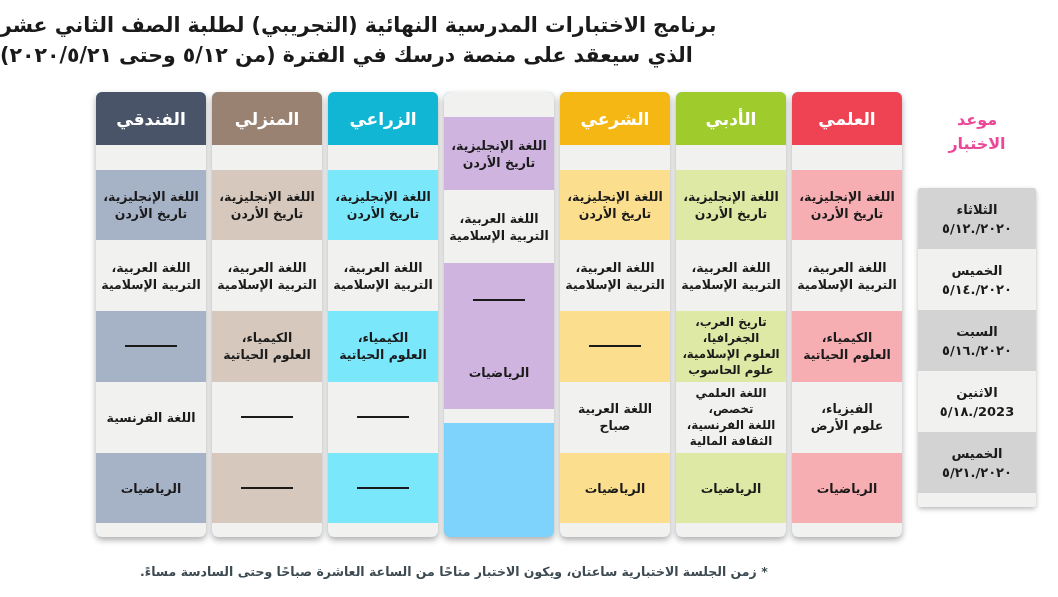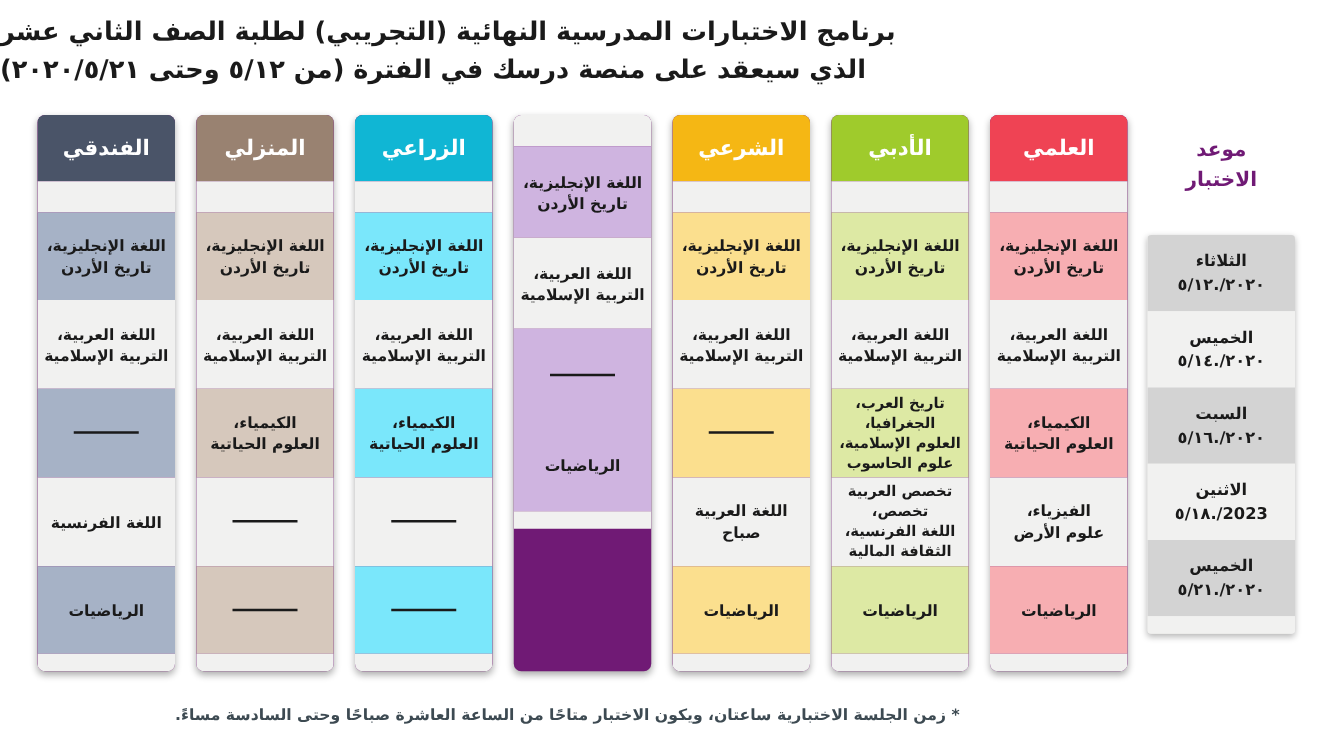--- a/index.html
+++ b/index.html
@@ -48,21 +48,21 @@
     display:flex;
     flex-direction:column;
     flex:0 0 auto;
   }
   .date-head{
     height:80px;
     display:flex;
     flex-direction:column;
     align-items:center;
     justify-content:center;
-    color:#701a75;
+    color:#ec4899;
     font-size:16px;
     font-weight:bold;
     line-height:24px;
     text-align:center;
   }
   .date-body{
     margin-top:16px;
     border-radius:3px;
     overflow:hidden;
     box-shadow:0 2px 5px rgba(0,0,0,.28);
@@ -83,28 +83,28 @@
     text-align:center;
     box-sizing:border-box;
   }
   .date-cell.alt{background:#d3d3d3;}
   .date-cell.plain{background:#f1f1f0;}
   .date-tail{height:14px;background:#f1f1f0;}
 
   
   .col{
     width:110px;
-    margin-left:17px;
+    margin-left:6px;
     display:flex;
     flex-direction:column;
     flex:0 0 auto;
     border-radius:6px;
     overflow:hidden;
     box-shadow:0 3px 6px rgba(0,0,0,.33);
-    background:#701a75;
+    background:#7dd3fc;
   }
   .col-head{
     height:55px;
     display:flex;
     align-items:center;
     justify-content:center;
     color:#ffffff;
     font-size:17px;
     font-weight:bold;
     letter-spacing:.3px;
@@ -236,21 +236,21 @@
         </div>
         <div class="cell tight" style="background: rgb(221, 233, 164);">
           <div>
             <div>تاريخ العرب، الجغرافيا،</div>
             <div>العلوم الإسلامية،</div>
             <div>علوم الحاسوب</div>
           </div>
         </div>
         <div class="cell tight" style="background: rgb(241, 241, 240);">
           <div>
-            <div>تخصص العربية تخصص،</div>
+            <div>اللغة العلمي تخصص،</div>
             <div>اللغة الفرنسية،</div>
             <div>الثقافة المالية</div>
           </div>
         </div>
         <div class="cell" style="background: rgb(221, 233, 164);">
           <div>
             <div>الرياضيات</div>
           </div>
         </div>
         <div class="cell-tail"></div>

